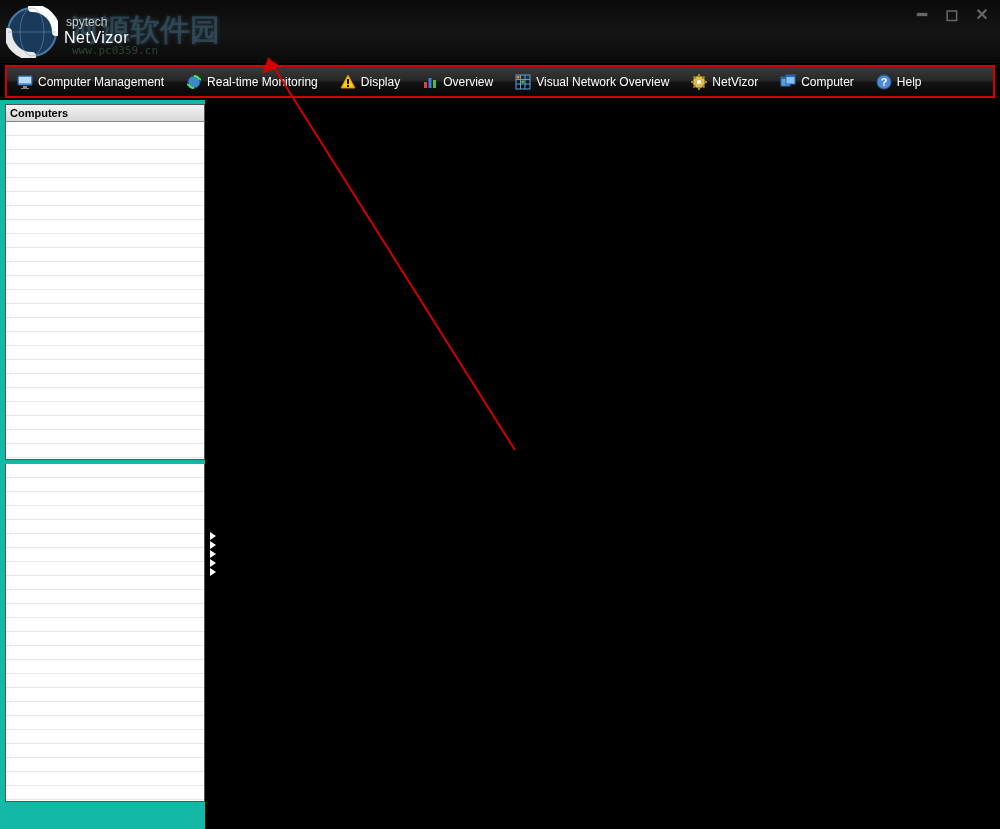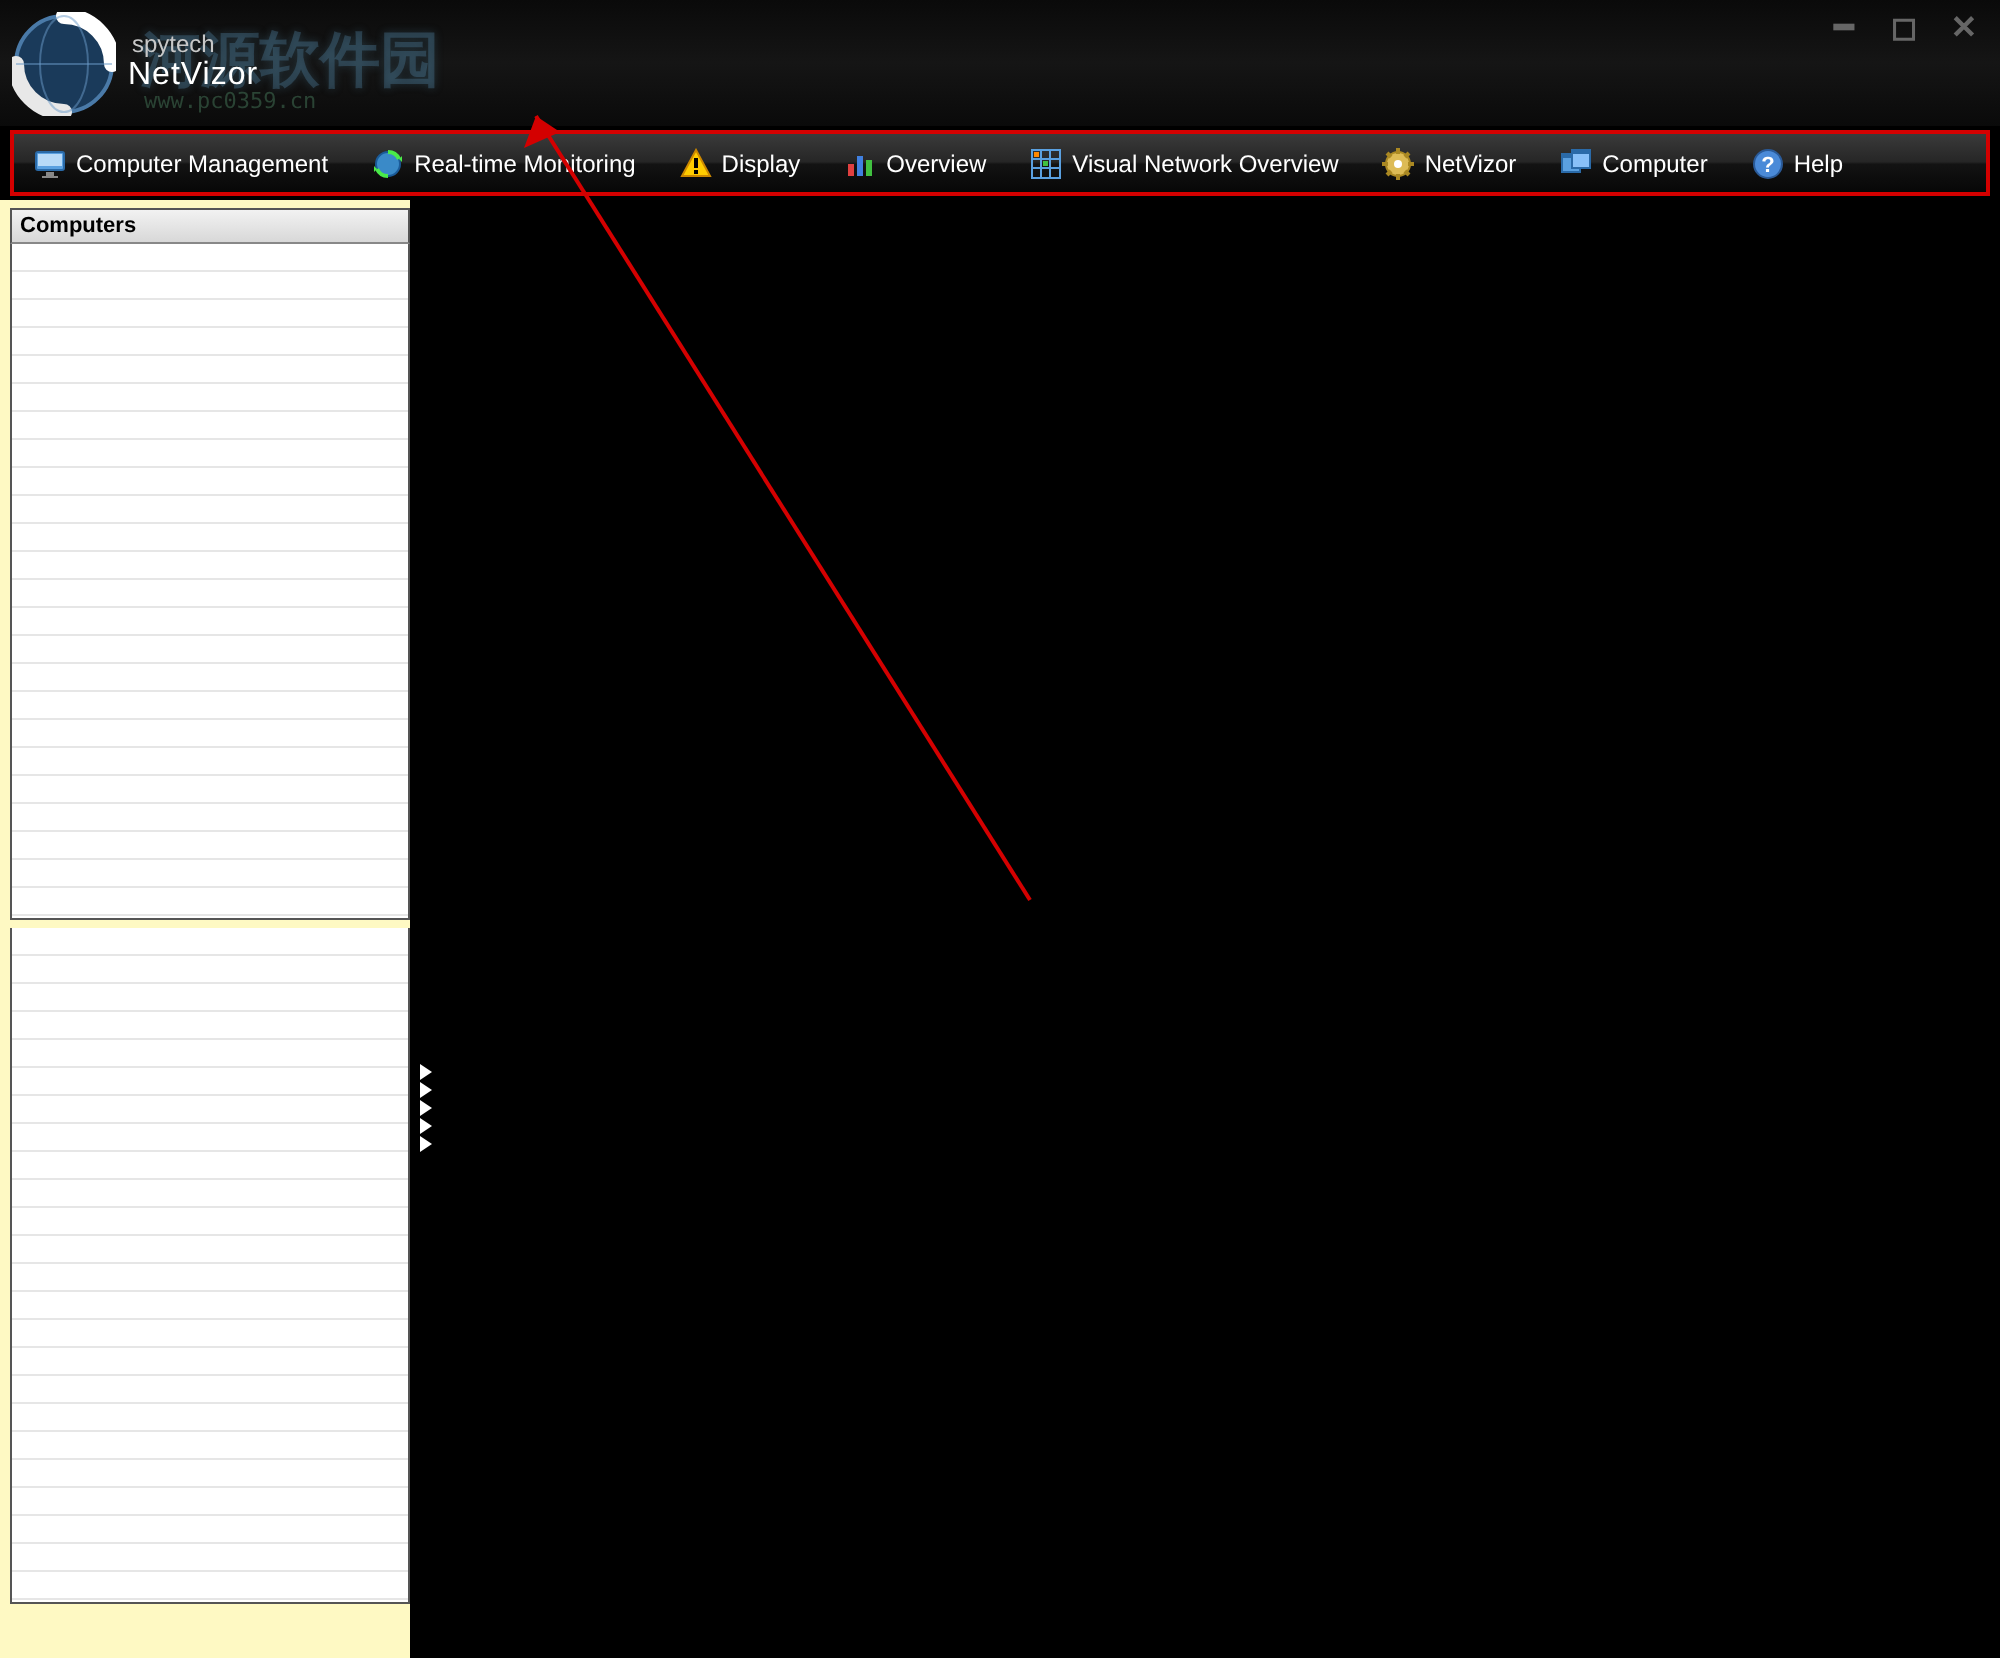--- a/index.html
+++ b/index.html
@@ -59,21 +59,21 @@
   display: flex;
   align-items: center;
   padding: 2px 10px;
   gap: 22px;
 }
 .tb-item { display: flex; align-items: center; gap: 5px; cursor: pointer; white-space: nowrap; font-size: 12px; }
 .tb-icon { width: 16px; height: 16px; display: inline-flex; align-items: center; justify-content: center; }
 .tb-icon svg { width: 16px; height: 16px; }
 
 .body-area { flex: 1; display: flex; position: relative; }
-.sidebar { width: 205px; background: #fef9c3; display: flex; flex-direction: column; padding-left: 5px; padding-top: 4px; gap: 4px; }
+.sidebar { width: 205px; background: #14b8a6; display: flex; flex-direction: column; padding-left: 5px; padding-top: 4px; gap: 4px; }
 .panel { display: flex; flex-direction: column; }
 .panel-header {
   background: linear-gradient(180deg, #f2f2f2, #d8d8d8);
   color: #000;
   font-size: 11px;
   font-weight: bold;
   padding: 2px 4px;
   border: 1px solid #555;
   border-bottom: 1px solid #888;
 }

